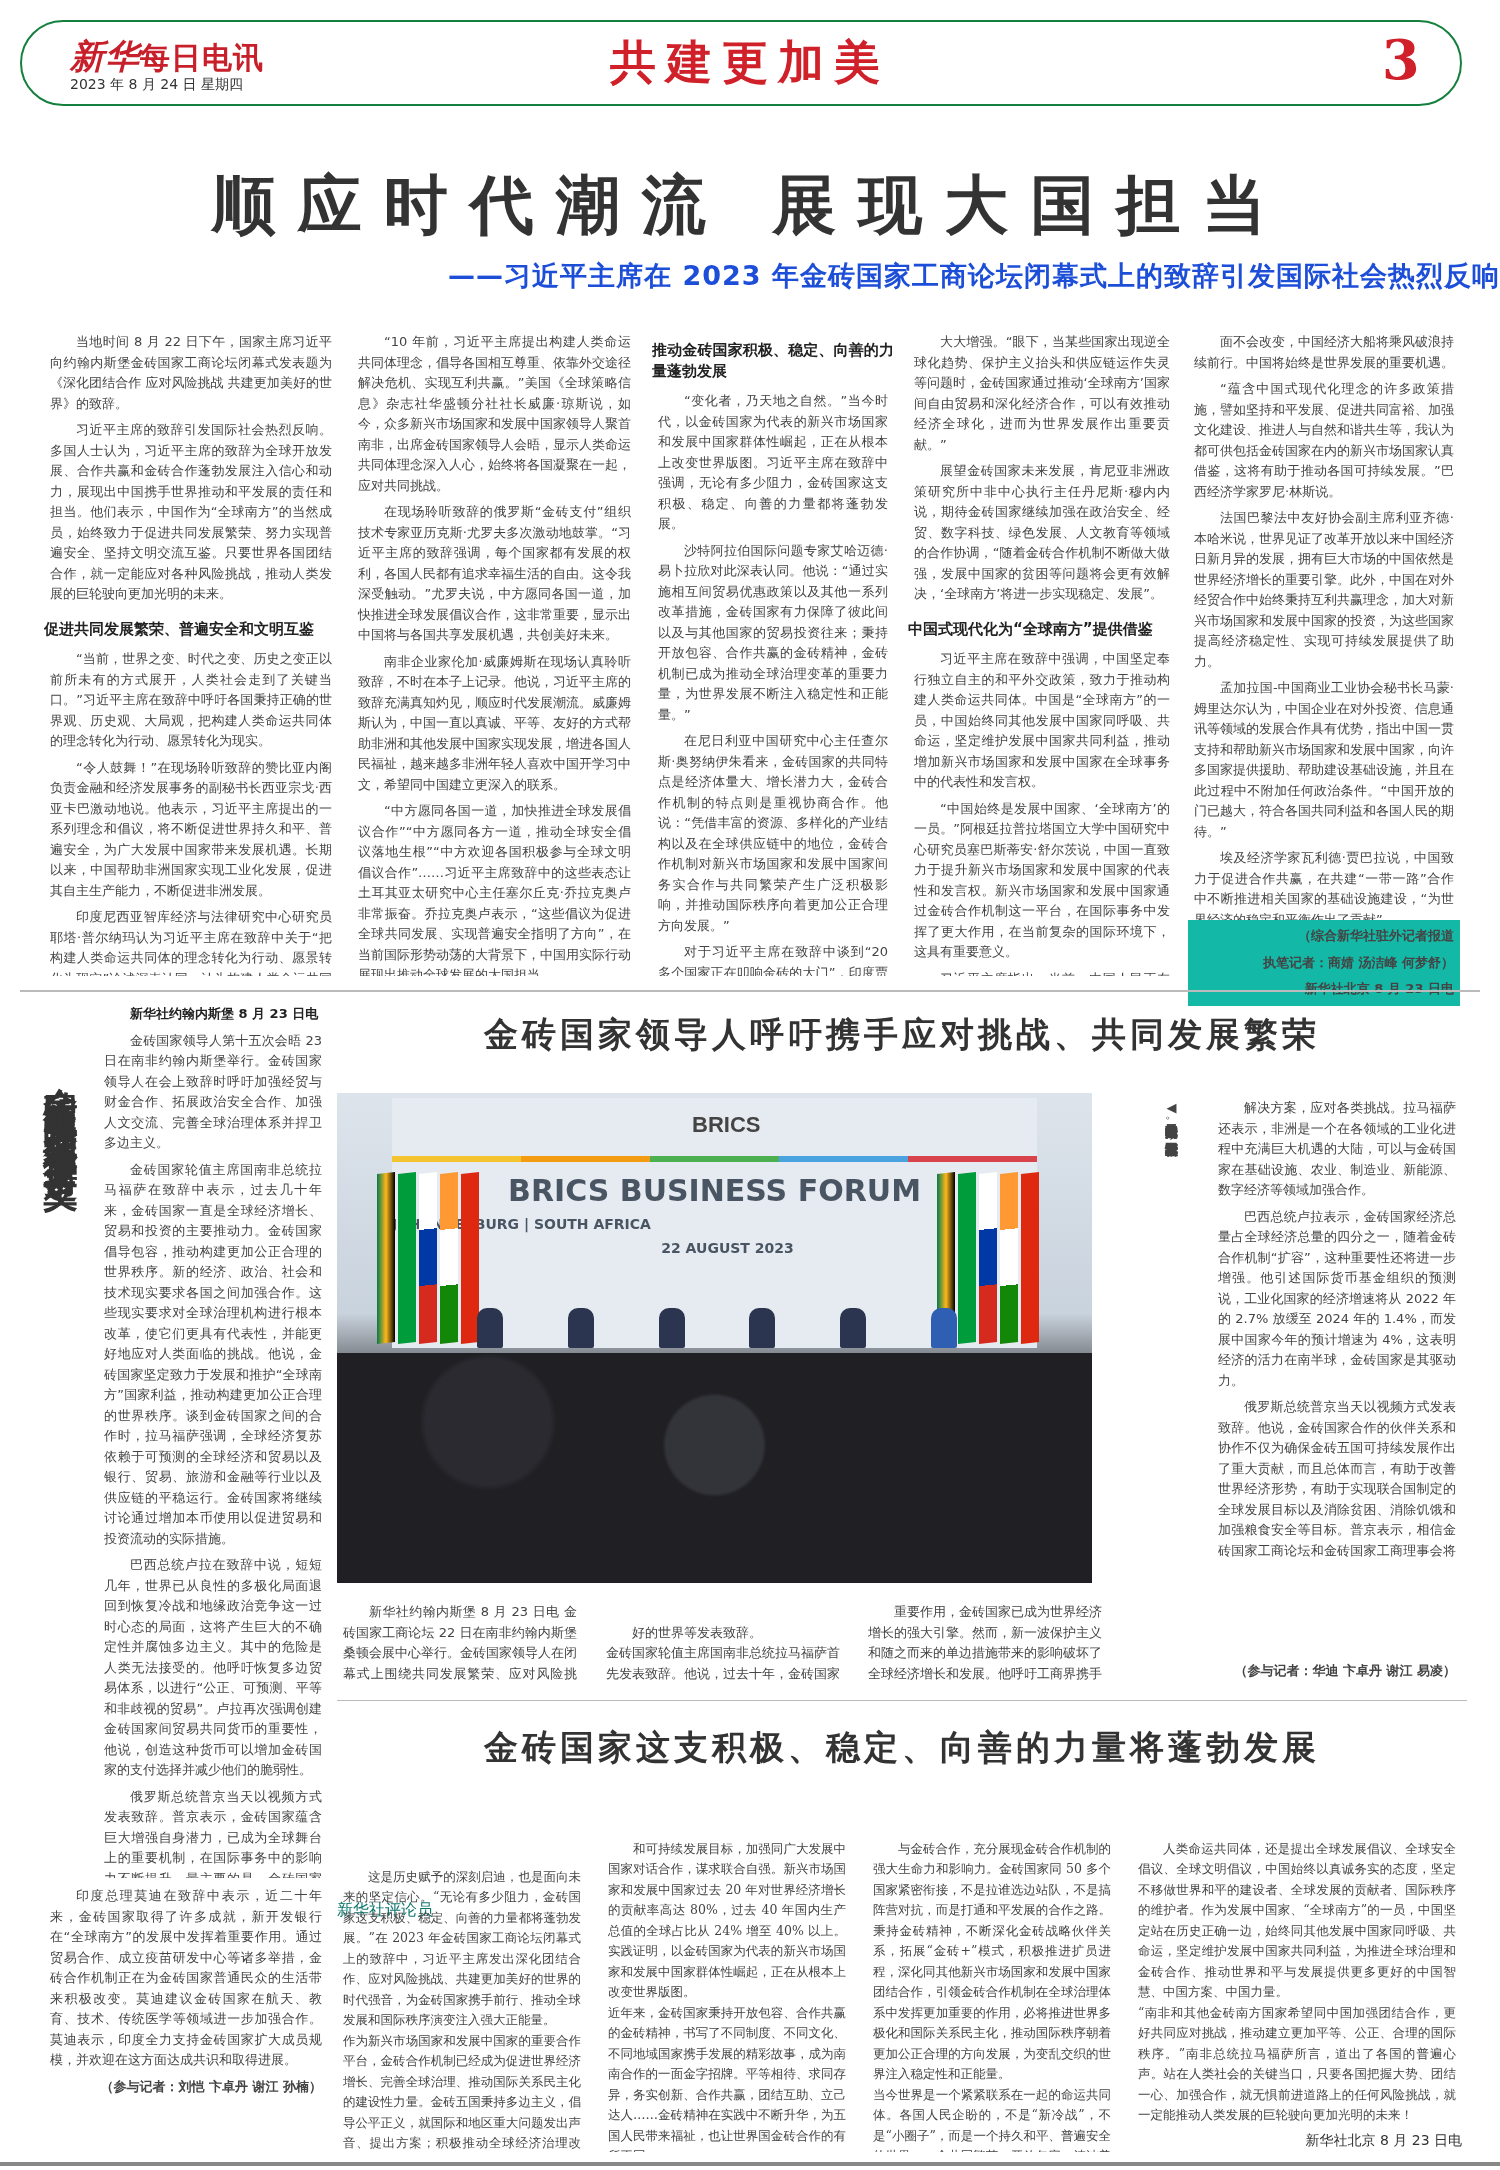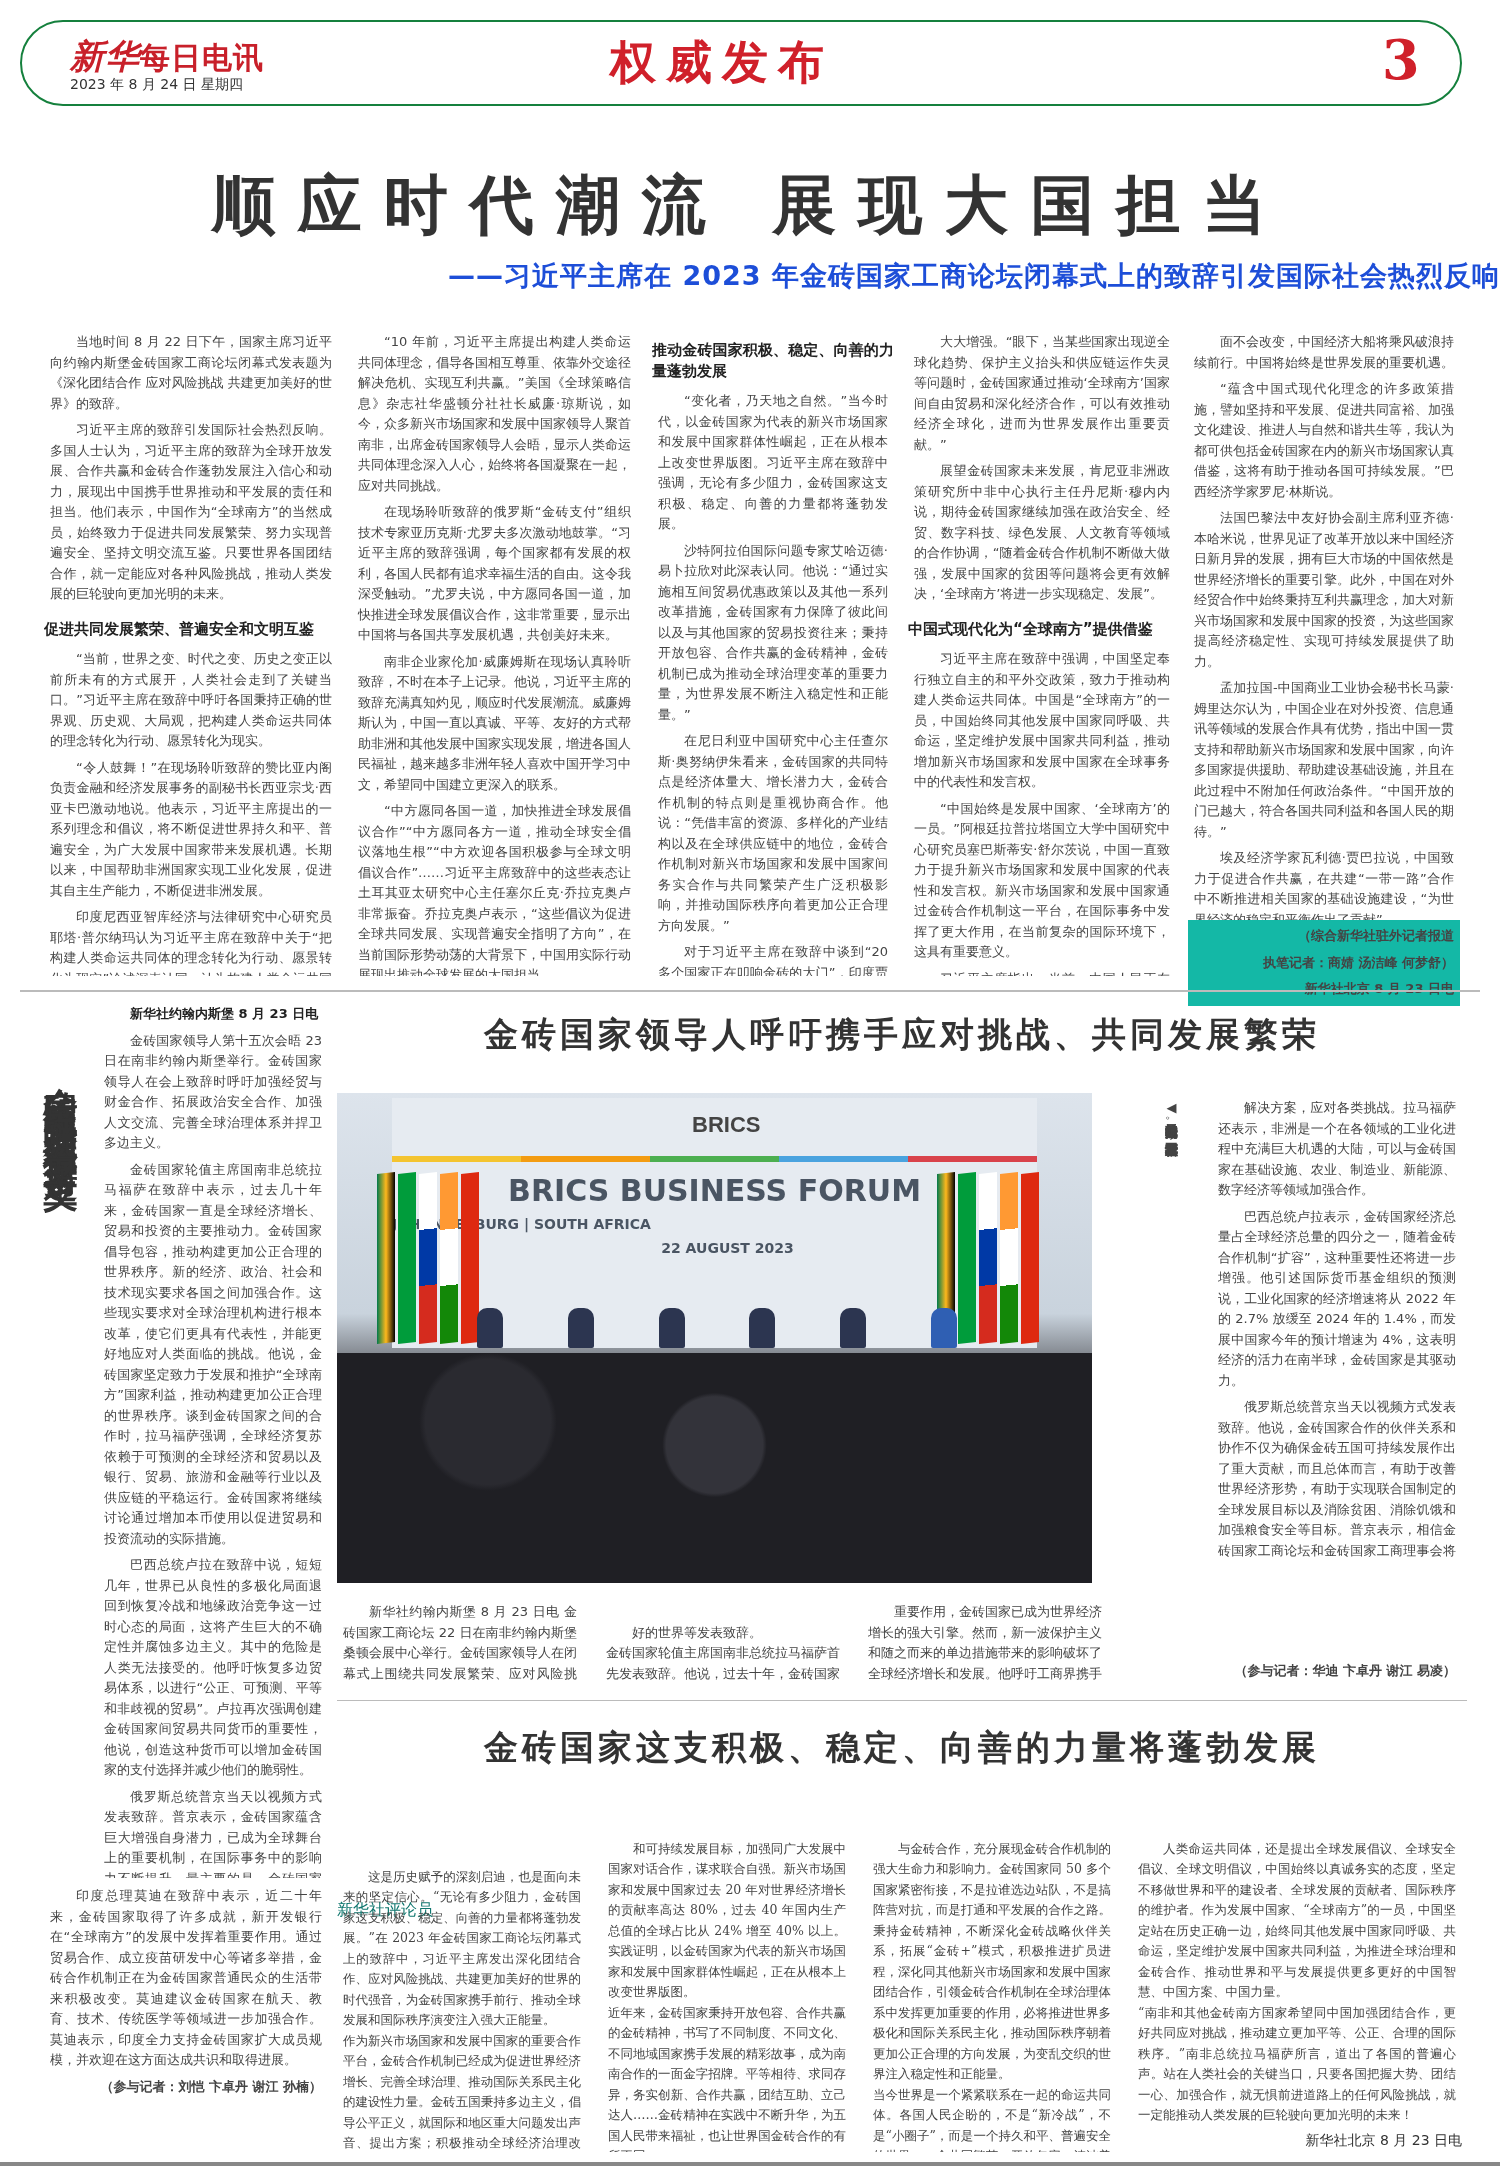--- a/index.html
+++ b/index.html
@@ -39,21 +39,21 @@
   .kai{font-family:"DejaVu Serif",serif;}
 </style>
 </head>
 <body>
 
 <div class="abs masthead">
   <div class="abs brand">
     <span class="big">新华</span><span>每日电讯</span>
   </div>
   <div class="abs date">2023 年 8 月 24 日  星期四</div>
-  <div class="abs section">权威发布</div>
+  <div class="abs section">共建更加美</div>
   <div class="abs pageno">3</div>
 </div>
 
 <div class="abs headline">顺应时代潮流  展现大国担当</div>
 <div class="abs subhead">——习近平主席在 2023 年金砖国家工商论坛闭幕式上的致辞引发国际社会热烈反响</div>
 
 <div class="abs col" style="left:44px;top:326px;width:294px;height:650px;overflow:hidden;">
   <p>当地时间 8 月 22 日下午，国家主席习近平向约翰内斯堡金砖国家工商论坛闭幕式发表题为《深化团结合作  应对风险挑战  共建更加美好的世界》的致辞。</p>
   <p>习近平主席的致辞引发国际社会热烈反响。多国人士认为，习近平主席的致辞为全球开放发展、合作共赢和金砖合作蓬勃发展注入信心和动力，展现出中国携手世界推动和平发展的责任和担当。他们表示，中国作为“全球南方”的当然成员，始终致力于促进共同发展繁荣、努力实现普遍安全、坚持文明交流互鉴。只要世界各国团结合作，就一定能应对各种风险挑战，推动人类发展的巨轮驶向更加光明的未来。</p>
   <p class="h">促进共同发展繁荣、普遍安全和文明互鉴</p>

